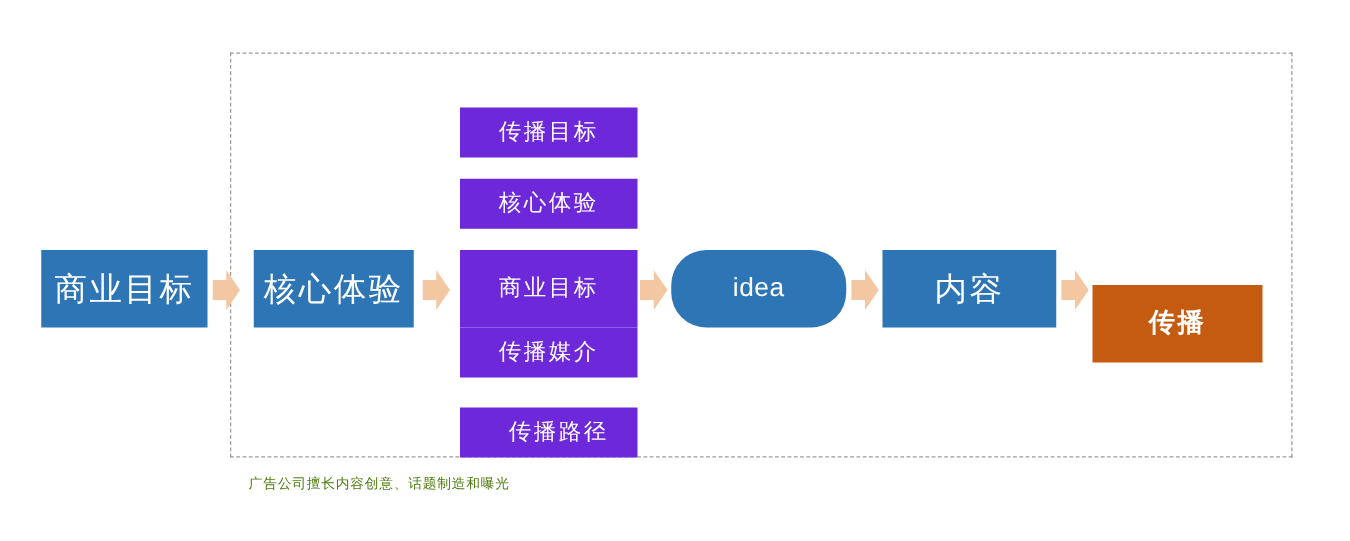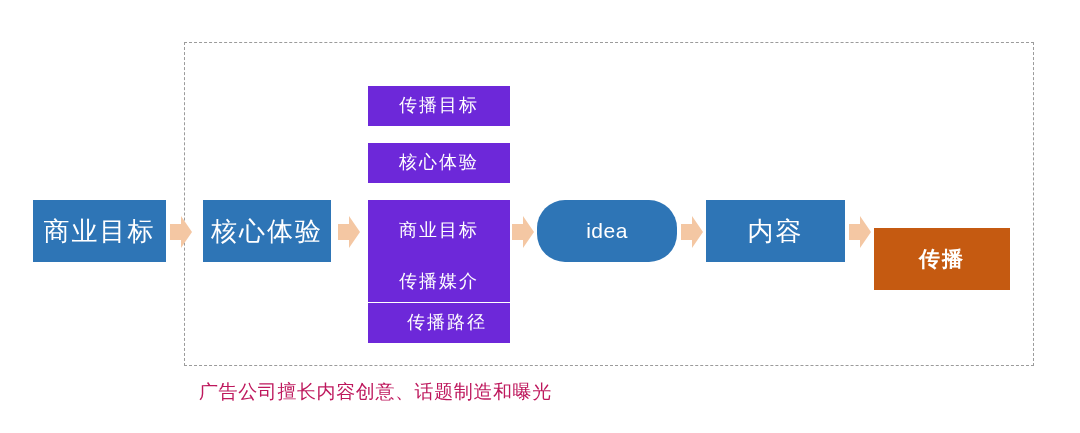--- a/index.html
+++ b/index.html
@@ -72,21 +72,21 @@
   #box-idea       { left: 537px; width: 140px; border-radius: 28px; }
   #box-content    { left: 706px; width: 139px; }
   #box-spread     { left: 874px; width: 136px; }
 
   
   .sub-box { left: 368px; width: 142px; height: 40px; }
   #sub-0 { top: 86px;  }
   #sub-1 { top: 143px; }
   #sub-2 { top: 200px; height: 62px; }
   #sub-3 { top: 262px; }
-  #sub-4 { top: 303px; padding-left: 16px; }
+  #sub-4 { top: 326px; padding-left: 16px; }
 
   
   .arrow {
     position: absolute;
     top: 214px;
     width: 22px;
     height: 36px;
   }
   #arrow-0 { left: 170px; }
   #arrow-1 { left: 338px; }
@@ -94,22 +94,22 @@
   #arrow-3 { left: 681px; }
   #arrow-4 { left: 849px; }
 
   .arrow svg { display: block; width: 100%; height: 100%; }
 
   
   .caption {
     position: absolute;
     left: 199px;
     top: 379px;
-    font-size: 19px;
-    color: #be185d;
+    font-size: 11px;
+    color: #4d7c0f;
     letter-spacing: 0.6px;
     white-space: nowrap;
   }
 </style>
 </head>
 <body>
 
 <div id="canvas">
 
   <div class="group-rect"></div>

